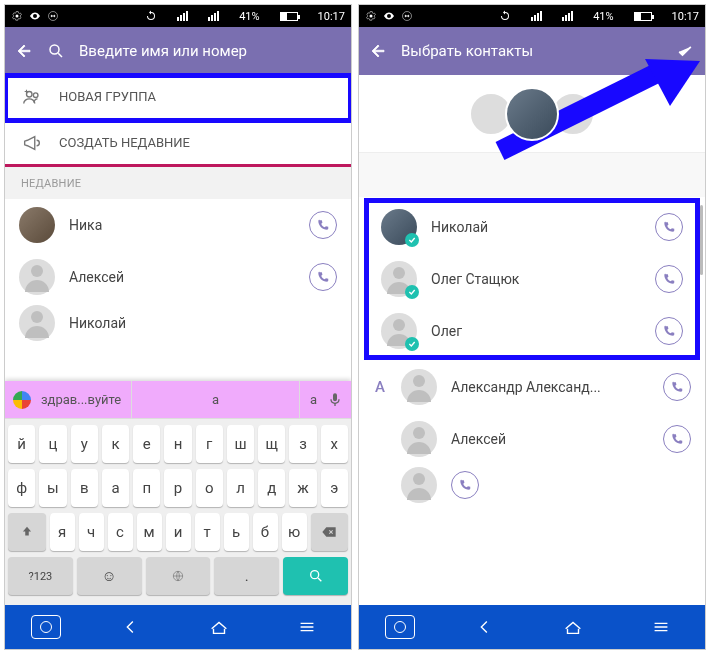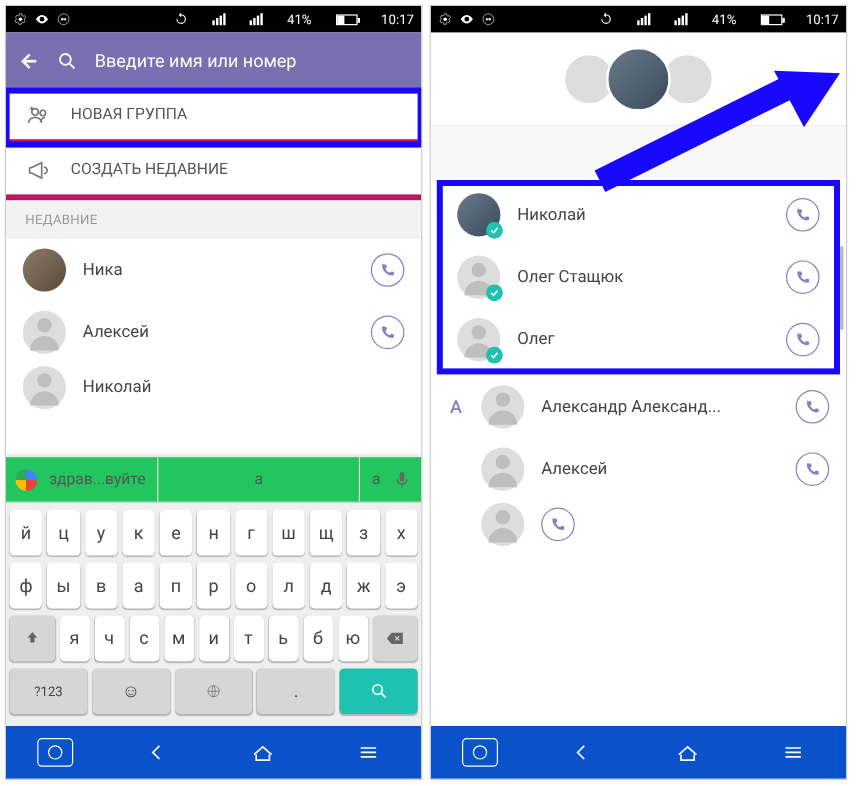--- a/index.html
+++ b/index.html
@@ -20,21 +20,21 @@
   .status .batt .fill { background:#fff; height:100%; width:41%; }
 
   
   .header { height: 48px; background: #7A6FB0; color: #fff; display: flex; align-items: center; padding: 16px 10px; gap: 14px; font-size: 15px; }
   .header .back { width: 18px; height: 18px; }
   .header .search-ic { width: 18px; height: 18px; }
   .header .check { margin-left: auto; width: 20px; height: 20px; }
   .header svg { fill: #fff; stroke: #fff; }
 
   
-  .option { height: 46px; display: flex; align-items: center; padding: 0 16px; gap: 16px; color: #555; font-size: 13px; border-bottom: 5px solid #be185d; }
+  .option { height: 46px; display: flex; align-items: center; padding: 0 16px; gap: 16px; color: #555; font-size: 13px; border-bottom: 3px solid #be185d; }
   .option .ic { width: 22px; height: 22px; color: #777; }
   .highlight-blue { outline: 5px solid #1808ff; outline-offset: -3px; }
 
   .section-head { height: 32px; background: #f2f2f2; color: #999; font-size: 11px; padding: 0 16px; display: flex; align-items: center; letter-spacing: .02em; }
 
   .contact { height: 52px; display: flex; align-items: center; padding: 0 14px; gap: 14px; font-size: 14px; color: #444; }
   .contact .avatar { width: 36px; height: 36px; border-radius: 50%; background: #ddd; position: relative; overflow: visible; flex: none; }
   .contact .avatar.photo { background: linear-gradient(135deg,#8a7a6a,#5a4a3a); }
   .contact .avatar.photo2 { background: linear-gradient(135deg,#6a7a8a,#3a4a5a); }
   .contact .avatar .silhouette { width: 100%; height: 100%; fill: #bfbfbf; }
@@ -47,21 +47,21 @@
 
   
   .sel-row { height: 78px; display: flex; align-items: center; justify-content: center; gap: -6px; border-bottom: 1px solid #eee; }
   .sel-row .av { width: 44px; height: 44px; border-radius: 50%; background: #ddd; margin: 0 -4px; border: 2px solid #fff; }
   .sel-row .av.center { width: 54px; height: 54px; z-index: 2; background: linear-gradient(135deg,#6a7a8a,#3a4a5a); }
 
   .search-under { height: 44px; background: #f8f8f8; color: #bbb; font-size: 13px; display: flex; align-items: center; padding: 0 14px; }
 
   
   .kbd-wrap { position: absolute; bottom: 44px; left: 0; right: 0; background: #efefef; box-shadow: 0 -2px 4px rgba(0,0,0,.15); }
-  .sugg { height: 38px; display: flex; align-items: center; padding: 0 8px; gap: 10px; background: #22c55e; border-bottom: 1px solid #ddd; font-size: 13px; color: #555; }
+  .sugg { height: 38px; display: flex; align-items: center; padding: 0 8px; gap: 10px; background: #f0abfc; border-bottom: 1px solid #ddd; font-size: 13px; color: #555; }
   .sugg .g { width: 18px; height: 18px; border-radius: 50%; background: conic-gradient(#4285f4 0 25%, #ea4335 0 50%, #fbbc05 0 75%, #34a853 0); }
   .sugg .mid { flex: 1; text-align: center; border-left: 1px solid #ddd; border-right: 1px solid #ddd; height: 100%; display: flex; align-items: center; justify-content: center; }
   .sugg .mic { width: 16px; height: 16px; }
   .kbd { padding: 6px 3px 4px; }
   .krow { display: flex; justify-content: center; gap: 4px; margin-bottom: 6px; }
   .key { flex: 1; height: 38px; background: #fff; border-radius: 4px; box-shadow: 0 1px 1px rgba(0,0,0,.25); display: flex; align-items: center; justify-content: center; font-size: 15px; color: #444; min-width: 0; }
   .key.wide { flex: 1.5; background: #d6d6d6; }
   .key.space { flex: 4; font-size: 12px; color: #777; }
   .key.go { background: #1fc1b0; }
   .key.go svg { width: 16px; height: 16px; fill: #fff; }
@@ -321,20 +321,29 @@
             <span></span>
           </div>
         <span>41%</span>
         <div class="batt">
             <div class="fill"></div>
           </div>
         <span>10:17</span>
       </div>
     </div>
 
+    <div class="header">
+      <svg class="back" viewBox="0 0 24 24">
+          <path d="M20 11H7.8l5.6-5.6L12 4l-8 8 8 8 1.4-1.4L7.8 13H20z"></path>
+        </svg>
+      <span>Выбрать контакты</span>
+      <svg class="check" viewBox="0 0 24 24" fill="none" stroke="#fff" stroke-width="2">
+          <path d="M5 13l4 4L19 7"></path>
+        </svg>
+    </div>
 
     <div class="arrow-overlay">
       <svg viewBox="0 0 210 110">
           <path d="M5 100 L170 18" stroke="#1808ff" stroke-width="20" fill="none"></path>
           <path d="M150 8 L205 10 L175 55 Z" fill="#1808ff"></path>
         </svg>
     </div>
 
     <div class="sel-row">
       <div class="av"></div>

